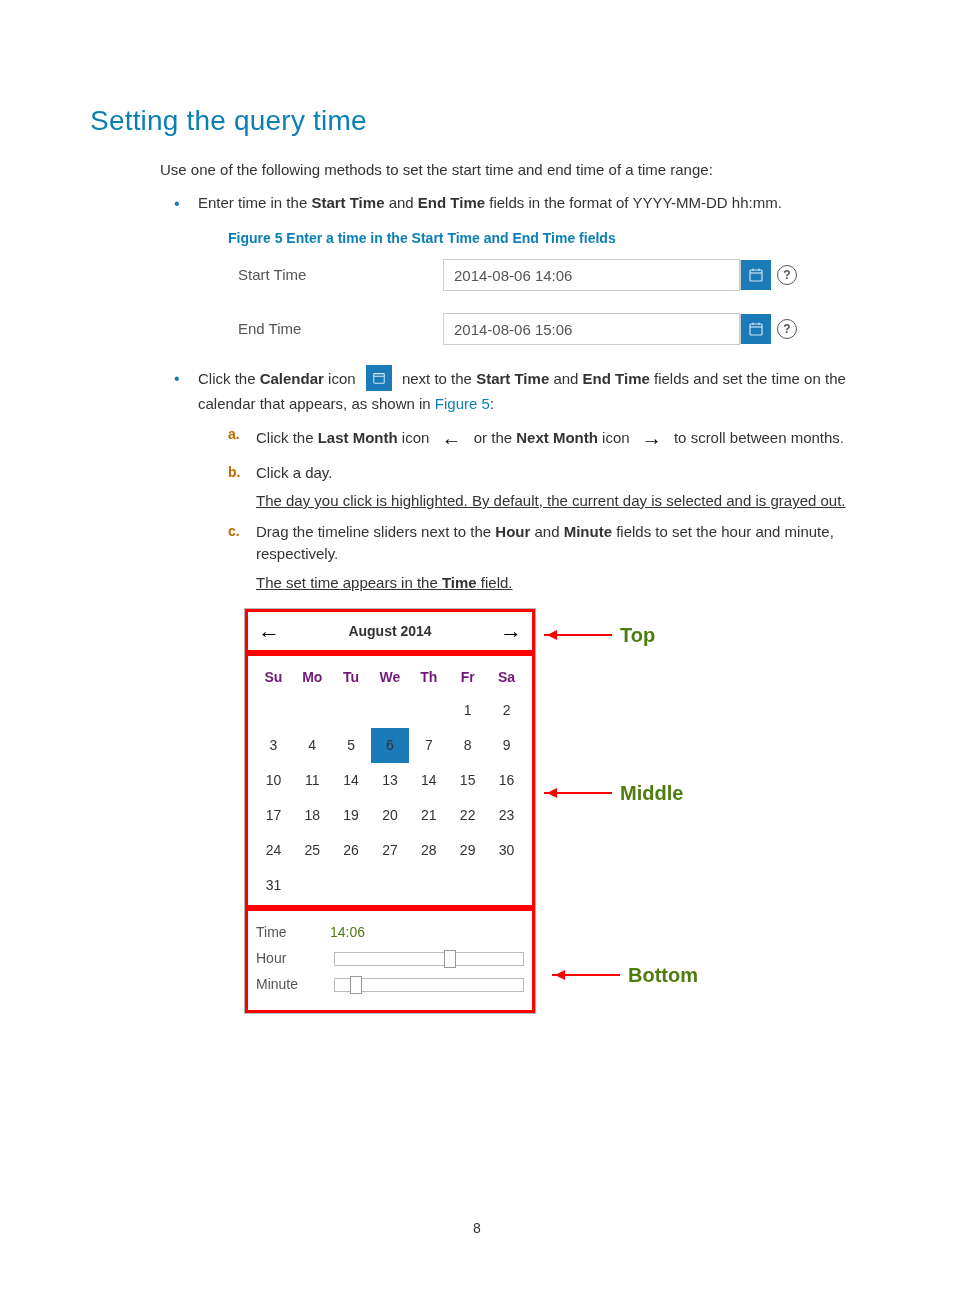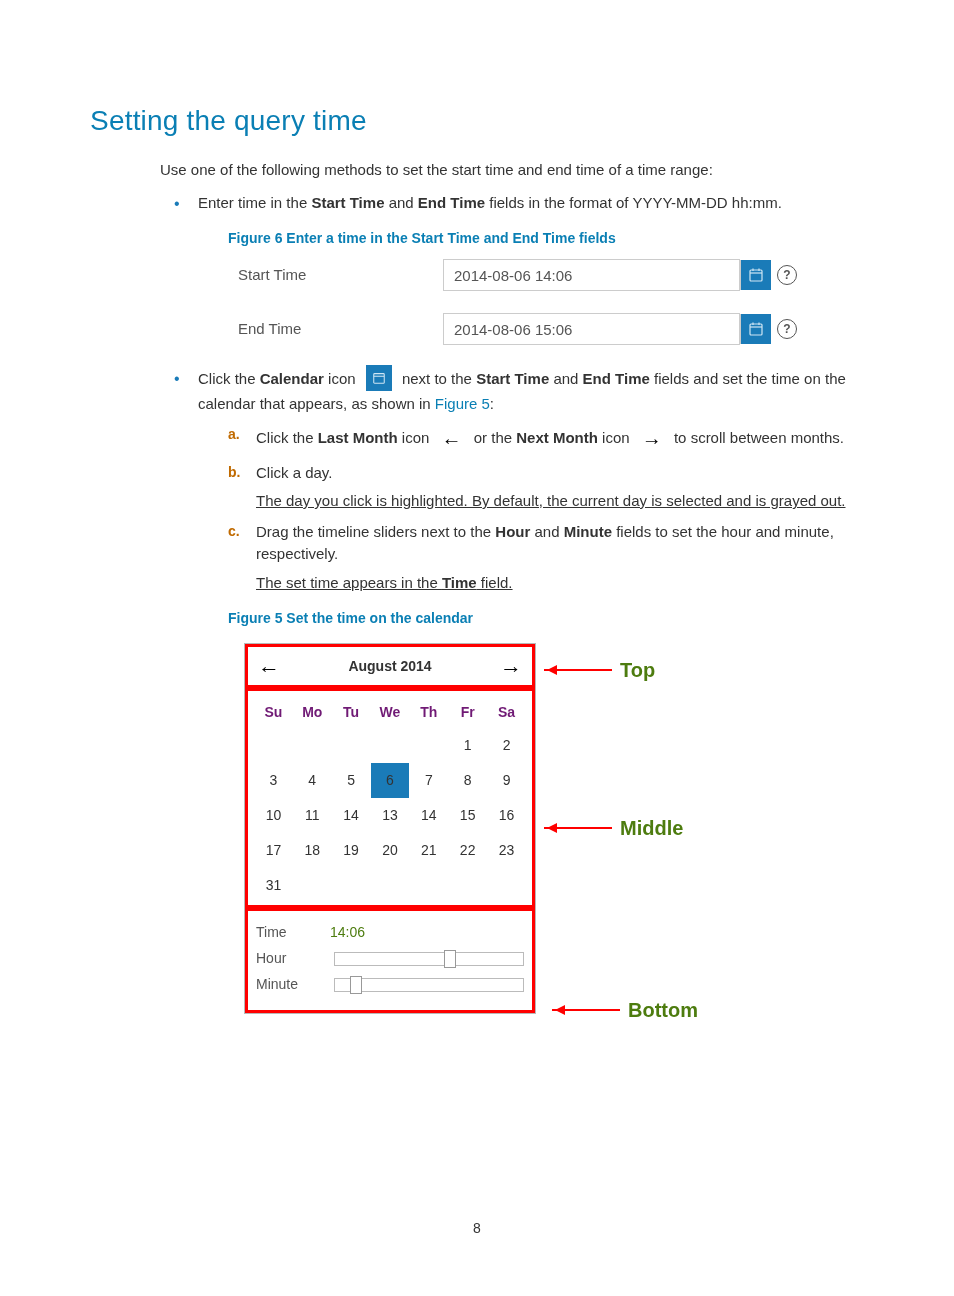--- a/index.html
+++ b/index.html
@@ -282,21 +282,21 @@
 
   <h1 class="section-title">Setting the query time</h1>
 
   <div class="body-block">
     <div>Use one of the following methods to set the start time and end time of a time range:</div>
 
     <ul class="outer-bullets">
       <li>
         <span>Enter time in the </span><b>Start Time</b><span> and </span><b>End Time</b><span> fields in the format of YYYY-MM-DD hh:mm.</span>
 
-        <div class="fig-caption">Figure 6 Enter a time in the Start Time and End Time fields</div>
+        <div class="fig-caption">Figure 5 Enter a time in the Start Time and End Time fields</div>
 
         <div class="time-fig">
           <div class="time-row">
             <div class="time-label">Start Time</div>
             <input class="time-input" value="2014-08-06 14:06" style="">
             <div class="cal-btn">
               <svg width="16" height="16" viewBox="0 0 16 16">
                   <rect x="2" y="3" width="12" height="11" rx="1" fill="none" stroke="#cfe6f4" stroke-width="1.2"></rect>
                   <line x1="2" y1="6" x2="14" y2="6" stroke="#cfe6f4" stroke-width="1.2"></line>
                   <line x1="5" y1="1.5" x2="5" y2="4" stroke="#cfe6f4" stroke-width="1.2"></line>
@@ -339,21 +339,20 @@
             <span>Click a day.</span>
             <div class="sub-para">The day you click is highlighted. By default, the current day is selected and is grayed out.</div>
           </li>
           <li>
             <span class="alpha-marker">c.</span>
             <span>Drag the timeline sliders next to the </span><b>Hour</b><span> and </span><b>Minute</b><span> fields to set the hour and minute, respectively.</span>
             <div class="sub-para"><span>The set time appears in the </span><b>Time</b><span> field.</span></div>
           </li>
         </ol>
 
-        <div class="fig-caption">Figure 5 Set the time on the calendar</div>
 
         <div class="cal-wrap annot">
 
           <div class="label" style="left:300px; top:12px;">
             <span class="arrow-line" style="width:68px;"></span>
             <span>Top</span>
           </div>
           <div class="label" style="left:300px; top:170px;">
             <span class="arrow-line" style="width:68px;"></span>
             <span>Middle</span>
@@ -411,20 +410,29 @@
                       <td>16</td>
                     </tr>
                     <tr>
                       <td>17</td>
                       <td>18</td>
                       <td>19</td>
                       <td>20</td>
                       <td>21</td>
                       <td>22</td>
                       <td>23</td>
+                    </tr>
+                    <tr>
+                      <td>24</td>
+                      <td>25</td>
+                      <td>26</td>
+                      <td>27</td>
+                      <td>28</td>
+                      <td>29</td>
+                      <td>30</td>
                     </tr>
                     <tr>
                       <td>31</td>
                       <td></td>
                       <td></td>
                       <td></td>
                       <td></td>
                       <td></td>
                       <td></td>
                     </tr>

